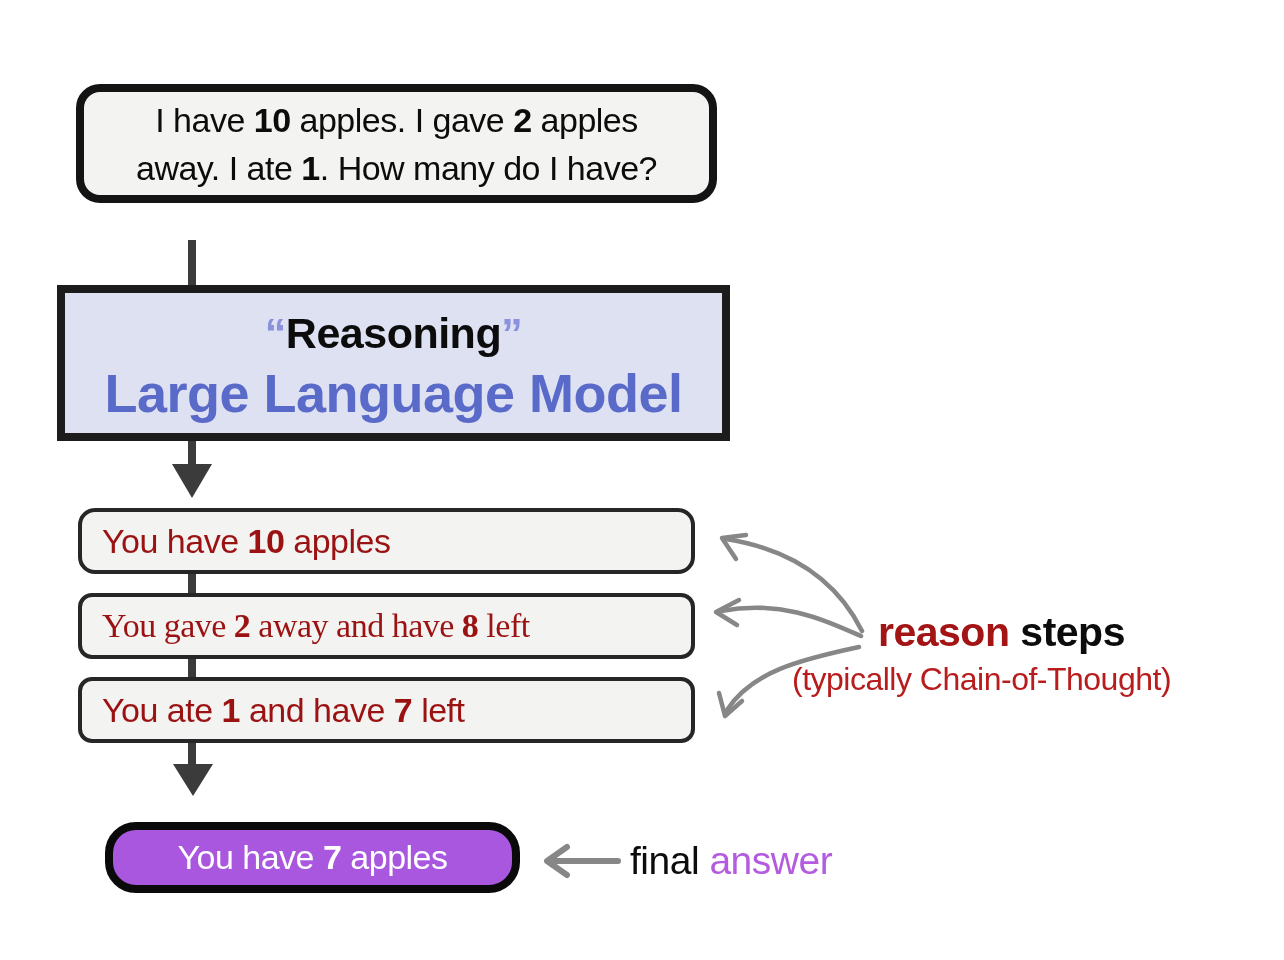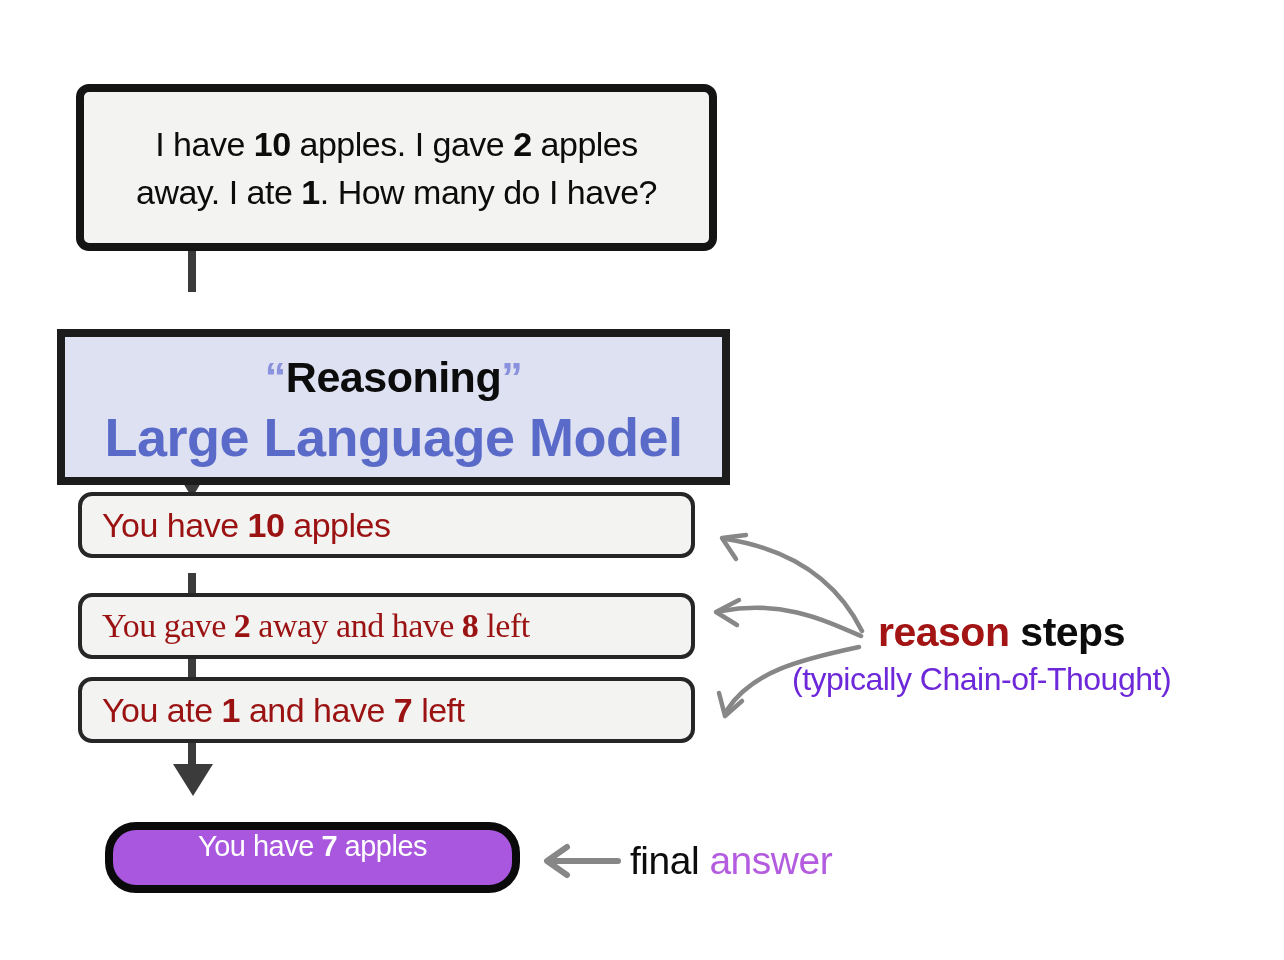--- a/index.html
+++ b/index.html
@@ -21,49 +21,49 @@
   }
   #arrow-layer{position:absolute;left:0;top:0;width:1284px;height:960px;pointer-events:none;}
   .dark-line{stroke:var(--dark-arrow);stroke-width:8;}
   .dark-head{fill:var(--dark-arrow);}
   .gray-line{stroke:var(--gray-arrow);stroke-width:4.5;fill:none;stroke-linecap:round;stroke-linejoin:round;}
   .gray-line.thick{stroke-width:6;}
   .b{font-weight:700;}
 
   .q-label{position:absolute;left:98px;top:32px;font-size:37px;font-weight:700;color:#0c0c0c;}
   .q-box{
-    position:absolute;left:76px;top:84px;width:641px;height:167px;box-sizing:border-box;
-    background:var(--box-bg);border:8px solid var(--border-black);border-radius:13px;
+    position:absolute;left:76px;top:84px;width:641px;height:119px;box-sizing:border-box;
+    background:var(--box-bg);border:8px solid var(--border-black);border-radius:24px;
     display:flex;flex-direction:column;justify-content:center;align-items:center;
     font-size:34px;color:#0c0c0c;line-height:48px;text-align:center;
   }
   .llm-box{
     position:absolute;left:57px;top:285px;width:673px;height:156px;box-sizing:border-box;
     background:var(--lavender-bg);border:8px solid #1c1c1c;
     display:flex;flex-direction:column;justify-content:center;align-items:center;
-    text-align:right;line-height:60px;margin-top:44px;
+    text-align:right;line-height:60px;
   }
   .llm-title{font-size:43px;font-weight:700;color:#0c0c0c;}
   .llm-title .quote{color:var(--quote-blue);}
   .llm-subtitle{font-size:54px;font-weight:600;color:var(--blue);}
   .step-box{
     position:absolute;left:78px;width:617px;height:66px;box-sizing:border-box;
     background:var(--box-bg);border:4px solid #262626;border-radius:14px;
     display:flex;align-items:center;padding-left:20px;
     font-size:34px;color:var(--dark-red);
   }
   .final-box{
     position:absolute;left:105px;top:822px;width:415px;height:71px;box-sizing:border-box;
     background:var(--purple-fill);border:8px solid #0a0a0a;border-radius:31px;
-    display:flex;justify-content:center;
-    font-size:29px;color:#ffffff;
+    display:flex;align-items:center;justify-content:center;
+    font-size:34px;color:#ffffff;
   }
   .reason-steps{position:absolute;left:878px;top:609px;font-size:41px;font-weight:700;color:#0c0c0c;white-space:nowrap;}
   .reason-steps .red{color:#a31414;}
-  .cot-note{position:absolute;left:792px;top:661px;font-size:32px;color:#6d28d9;white-space:nowrap;}
+  .cot-note{position:absolute;left:792px;top:661px;font-size:32px;color:#b91c1c;white-space:nowrap;}
   .final-label{position:absolute;left:630px;top:839px;font-size:39px;font-weight:400;color:#0c0c0c;white-space:nowrap;}
   .final-label .purple{color:var(--answer-purple);}
 </style>
 </head>
 <body>
 
 <div id="canvas">
 
   <svg id="arrow-layer" viewBox="0 0 1284 960" xmlns="http://www.w3.org/2000/svg">
 
@@ -105,21 +105,21 @@
   <div class="q-box">
     <div><span>I have </span><span class="b">10</span><span> apples. I gave </span><span class="b">2</span><span> apples</span></div>
     <div><span>away. I ate </span><span class="b">1</span><span>. How many do I have?</span></div>
   </div>
 
   <div class="llm-box">
     <div class="llm-title"><span class="quote">“</span><span>Reasoning</span><span class="quote">”</span></div>
     <div class="llm-subtitle">Large Language Model</div>
   </div>
 
-  <div class="step-box" style="top:492px;">
+  <div class="step-box" style="top:508px;border-radius:17px;">
     <span><span>You have </span><span class="b">10</span><span> apples</span></span>
   </div>
   <div class="step-box" style="top:593px;font-family:Liberation Serif, serif;">
     <span><span>You gave </span><span class="b">2</span><span> away and have </span><span class="b">8</span><span> left</span></span>
   </div>
   <div class="step-box" style="top:677px;">
     <span><span>You ate </span><span class="b">1</span><span> and have </span><span class="b">7</span><span> left</span></span>
   </div>
 
   <div class="reason-steps"><span class="red">reason</span><span> steps</span></div>

